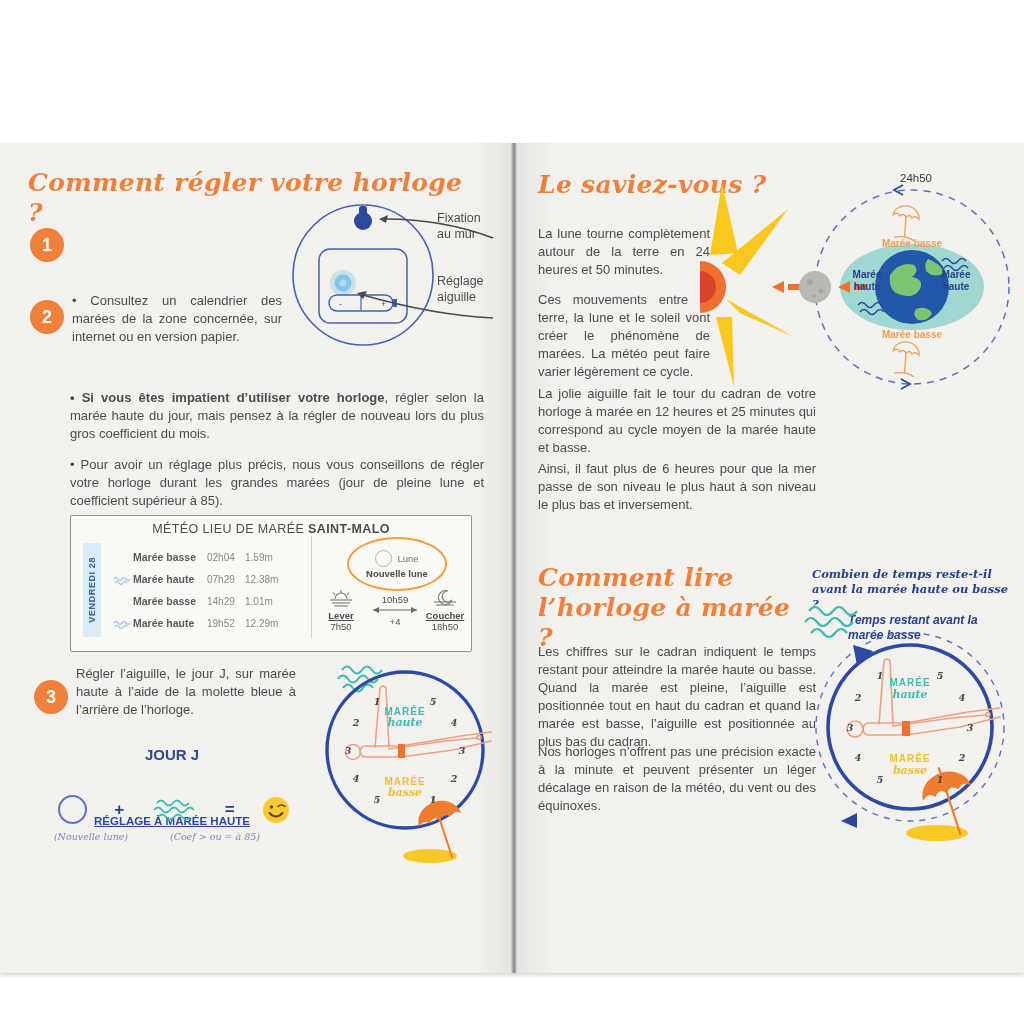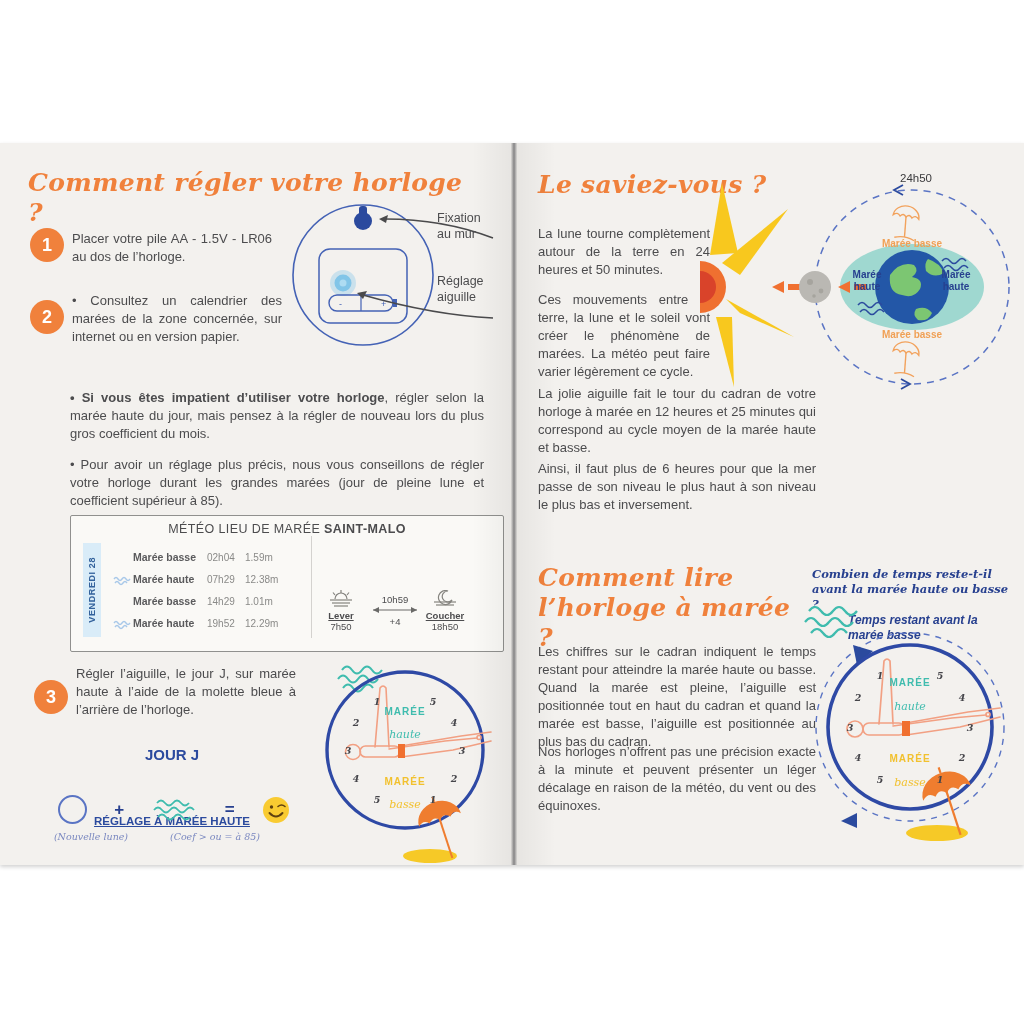--- a/index.html
+++ b/index.html
@@ -1,34 +1,34 @@
 <!DOCTYPE html>
 <html><head>
 <meta charset="utf-8">
 <style>
   html,body{margin:0;padding:0;}
   body{width:1024px;height:1024px;background:#ffffff;position:relative;overflow:hidden;
        font-family:"Liberation Sans",sans-serif;}
-  #booklet{position:absolute;left:0;top:143px;width:1024px;height:722px;background:#f3f1ee;
+  #booklet{position:absolute;left:0;top:143px;width:1024px;height:830px;background:#f3f1ee;
            box-shadow:0 2px 4px rgba(0,0,0,.18);}
   #fold{position:absolute;left:472px;top:0;width:84px;height:100%;
         background:linear-gradient(90deg,rgba(0,0,0,0) 0%,rgba(0,0,0,.05) 46%,rgba(40,40,45,.55) 50%,rgba(0,0,0,.05) 54%,rgba(0,0,0,0) 100%);}
   .abs{position:absolute;}
   .script{font-family:"DejaVu Serif",serif;font-style:italic;font-weight:bold;}
   .h-orange{color:#f0813c;font-size:25px;line-height:1.2;letter-spacing:.3px;}
   .para{font-size:13px;line-height:1.38;color:#4c4c4e;text-align:justify;}
   .b{font-weight:bold;}
   .navy{color:#27408f;}
   .step-circle{width:34px;height:34px;border-radius:50%;background:#f0813c;color:#fff;
                font-weight:bold;font-size:18px;display:flex;align-items:center;justify-content:center;}
   .diag-label{font-size:12.5px;line-height:1.25;color:#4c4c4e;}
   .url{font-size:12.3px;color:#4c4c4e;text-decoration:underline;text-align:center;}
   
   #tide-table{left:70px;top:372px;width:400px;height:135px;border:1.5px solid #90908e;
-              background:#faf9f6;border-radius:2px;padding-left:32px;}
+              background:#faf9f6;border-radius:2px;}
   .tt-title{left:0;top:6px;width:100%;text-align:center;font-size:12.5px;color:#4c4c4e;letter-spacing:.4px;}
   .tt-day{left:12px;top:27px;width:18px;height:94px;background:#d9ecf8;display:flex;align-items:center;justify-content:center;}
   .tt-day span{writing-mode:vertical-rl;transform:rotate(180deg);font-size:9px;font-weight:bold;
                color:#33629c;letter-spacing:.6px;}
   .tt-row{position:absolute;left:42px;width:190px;height:22px;display:flex;align-items:center;}
   .tt-ico{width:20px;height:12px;}
   .tt-type{width:74px;font-size:10.5px;font-weight:bold;color:#5a5a5c;}
   .tt-time{width:38px;font-size:10px;color:#8a8a88;}
   .tt-h{width:44px;font-size:10px;color:#8a8a88;}
   .coef-oval{left:182px;top:26px;width:54px;height:100px;border:2.5px solid #f59d3c;border-radius:50%;
@@ -41,40 +41,39 @@
   .lune-row{display:flex;align-items:center;gap:5px;font-size:9.5px;color:#77766f;}
   .lune-circ{width:15px;height:15px;border-radius:50%;border:1.5px solid #b7b5b0;}
   .lune-phase{font-size:9.5px;font-weight:bold;color:#4c4c4e;margin-top:1px;}
   .astro{position:absolute;text-align:center;font-size:9.5px;color:#4c4c4e;}
   .astro .lbl{font-weight:bold;text-decoration:underline;}
   
   .dialnum{position:absolute;font-family:"DejaVu Serif",serif;font-style:italic;font-weight:bold;
            font-size:9.5px;color:#45454a;transform:translate(-50%,-50%);}
   .dial-caps{position:absolute;transform:translate(-50%,0);font-size:10px;font-weight:bold;letter-spacing:1px;}
   .dial-script{position:absolute;transform:translate(-50%,0);font-family:"DejaVu Serif",serif;
-               font-style:italic;font-weight:normal;font-size:11px;margin-top:12px;}
+               font-style:italic;font-weight:bold;font-size:11px;}
   .teal{color:#3fbcae;}
   .yellow{color:#f2c12e;}
   .jourj{color:#2b4a9e;text-align:center;font-weight:bold;}
   .caption{font-family:"DejaVu Serif",serif;font-style:italic;font-size:9.5px;color:#7a88c0;text-align:center;}
   .orbit-lbl{position:absolute;font-size:10px;font-weight:bold;text-align:center;line-height:1.15;}
   .annot{font-family:Liberation Sans, sans-serif;font-style:italic;font-weight:bold;font-size:12px;
          color:#27408f;line-height:1.25;text-align:left;}
 </style>
 </head>
 <body>
 
 <div id="booklet">
 
   <div class="abs script h-orange" style="left:28px;top:25px;width:440px;">Comment régler votre horloge ?</div>
 
   <div class="abs step-circle" style="left:30px;top:85px;">
     <span>1</span>
   </div>
-  <div class="abs para" style="left:72px;top:87px;width:200px;">Placer votre pile AA - 1.5V - LR06 au dos de l’horloge.</div>
 
   <svg class="abs" style="left:283px;top:50px;" width="215" height="170" viewBox="0 0 215 170">
     <circle cx="80" cy="82" r="70" fill="none" stroke="#4462b5" stroke-width="1.6"></circle>
     <g>
       <rect x="76" y="13" width="8" height="10" rx="3" fill="#2b4a9e"></rect>
       <circle cx="80" cy="28" r="9" fill="#2b4a9e"></circle>
     </g>
     <rect x="36" y="56" width="88" height="74" rx="11" fill="none" stroke="#4462b5" stroke-width="1.5"></rect>
     <g>
       <circle cx="60" cy="90" r="13" fill="#7ec3e8" opacity="0.35"></circle>
@@ -141,20 +140,27 @@
       <span class="tt-ico"><svg width="18" height="12" viewBox="0 0 18 12">
             <path d="M1,4 Q3,1 5,4 T9,4 T13,4 T17,4 M2,8 Q4,5 6,8 T10,8 T14,8" fill="none" stroke="#a9c9e9" stroke-width="1.4"></path>
           </svg></span>
       <span class="tt-type">Marée haute</span>
       <span class="tt-time">19h52</span>
       <span class="tt-h">12.29m</span>
     </div>
 
     <div class="abs tt-div"></div>
 
+    <div class="abs lune-oval">
+      <div class="lune-row">
+        <span class="lune-circ"></span>
+        <span>Lune</span>
+      </div>
+      <div class="lune-phase">Nouvelle lune</div>
+    </div>
 
     <div class="astro" style="left:246px;top:74px;width:48px;">
       <svg width="28" height="18" viewBox="0 0 28 18">
         <g stroke="#85847f" stroke-width="1.2" fill="none">
           <path d="M8,9 a6,6 0 0 1 12,0"></path>
             <line x1="14" y1="0" x2="14" y2="3"></line>
           <line x1="6" y1="2.5" x2="8" y2="5"></line>
             <line x1="22" y1="2.5" x2="20" y2="5"></line>
           <line x1="3" y1="10" x2="25" y2="10"></line>
             <line x1="5" y1="13" x2="23" y2="13"></line>

